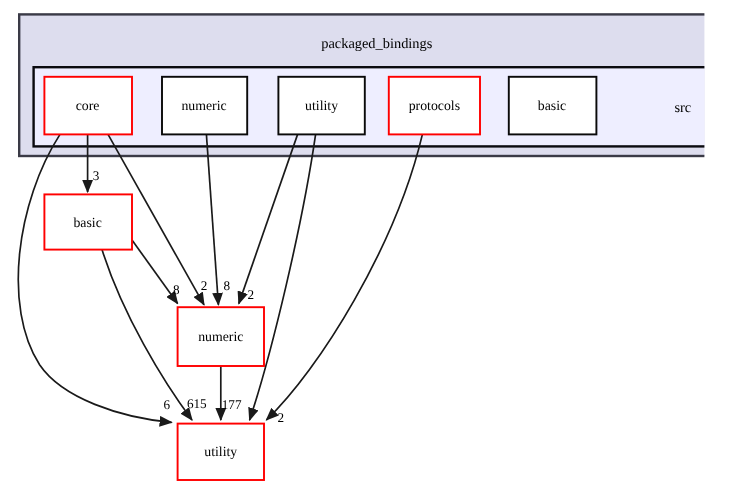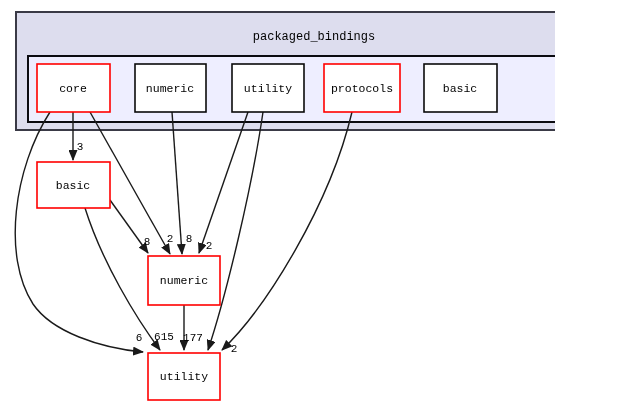--- a/index.html
+++ b/index.html
@@ -1,22 +1,23 @@
 <!DOCTYPE html>
 <html><head>
 <meta charset="utf-8">
 <style>
   html, body { margin: 0; padding: 0; background: #ffffff; }
   .canvas {
     position: relative;
     width: 555px;
     height: 407px;
     background: #ffffff;
-    font-family: Liberation Mono, monospace;
+    font-family: Liberation Serif, serif;
     overflow: hidden;
+    padding-left: 32px;
   }
   svg { position: absolute; left: 0; top: 0; }
   text { fill: #000000; }
   .cluster-label { font-size: 12px; text-anchor: middle; }
   .node-label   { font-size: 11.5px; text-anchor: middle; }
   .edge-label   { font-size: 11px;  text-anchor: middle; }
   .edge { fill: none; stroke: #1a1a1a; stroke-width: 1.4; }
   .node-rect { fill: #ffffff; stroke-width: 1.6; }
 </style>
 </head>

